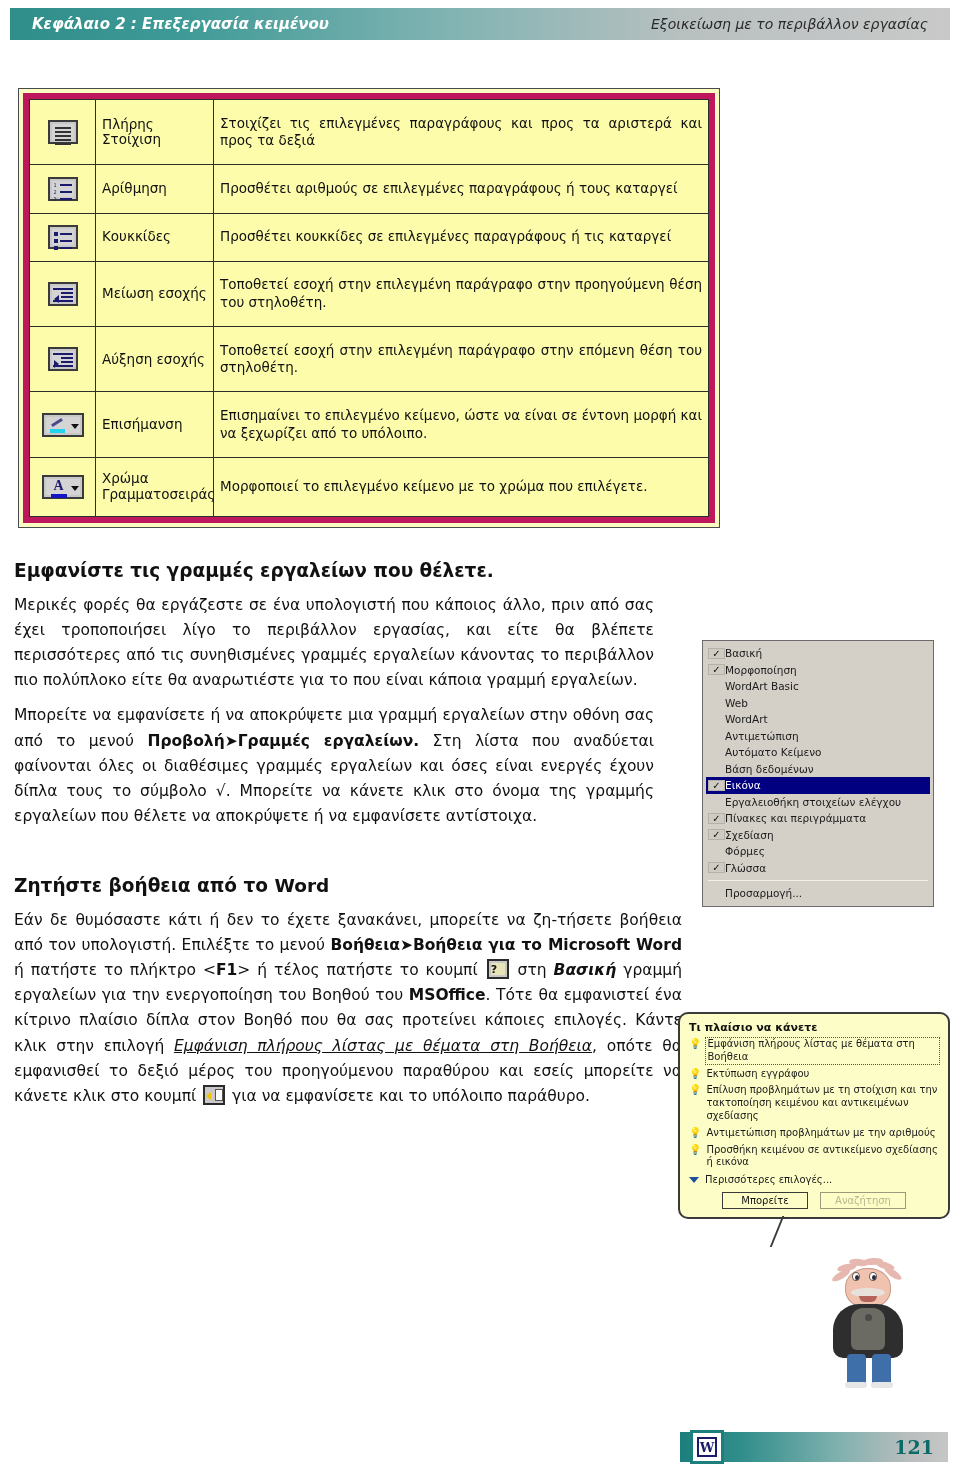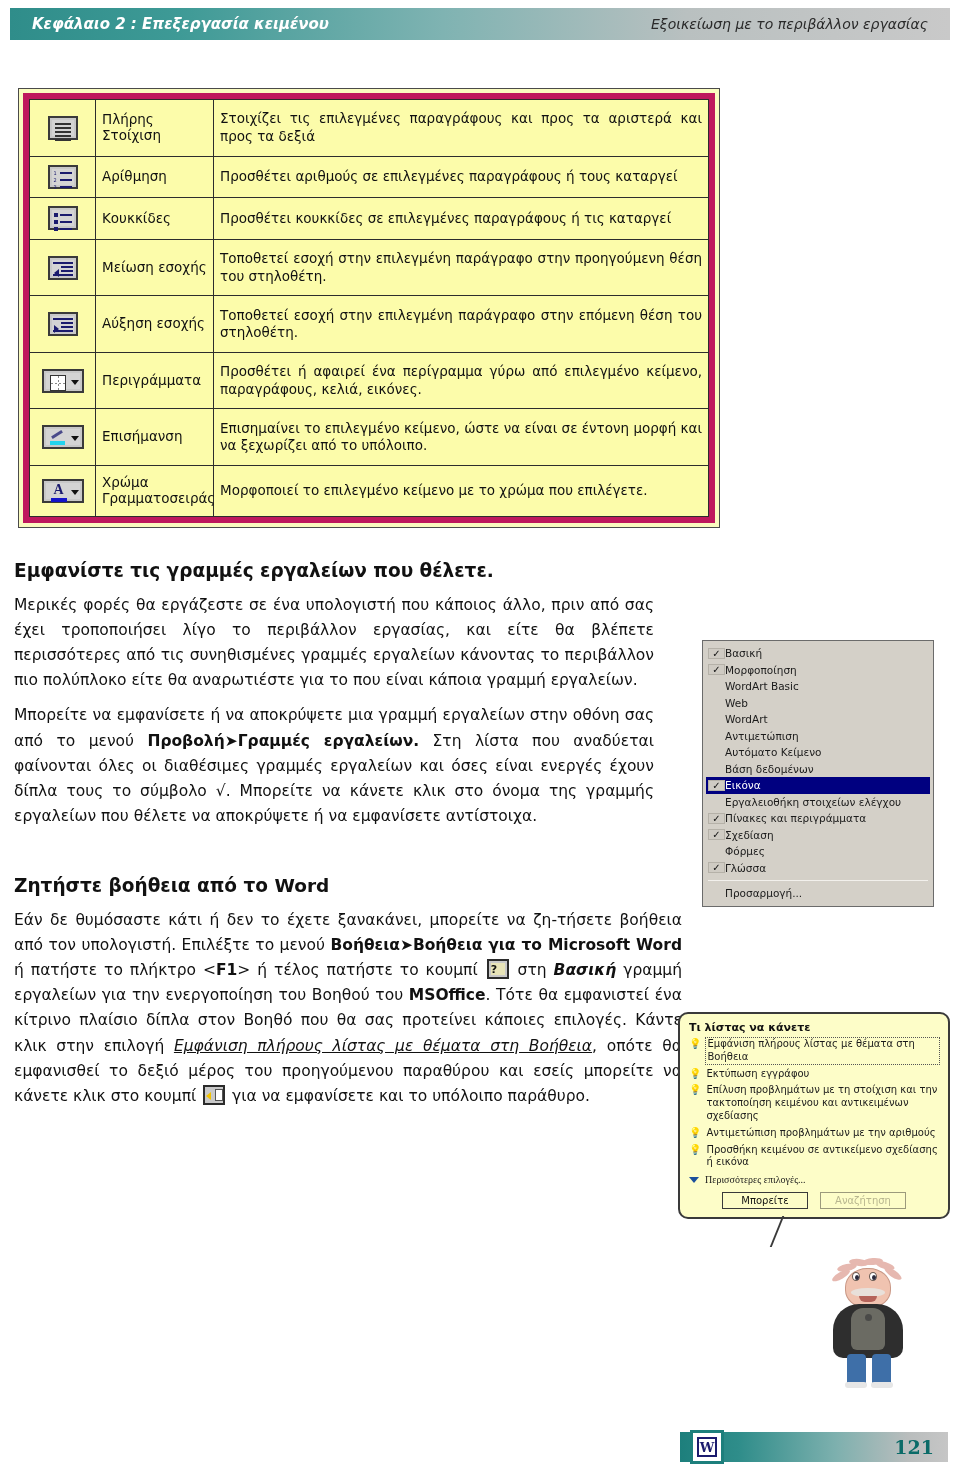--- a/index.html
+++ b/index.html
@@ -161,21 +161,21 @@
   
   .balloon{
     position:absolute; left:678px; top:1012px; width:272px;
     background:#fdfdc8; border:2px solid #3a3a3a; border-radius:10px;
     padding:7px 9px 8px 9px;
   }
   .balloon .title{ font-size:11px; font-weight:bold; color:#111; margin-bottom:4px; }
   .balloon .opt{ display:flex; gap:5px; font-size:10px; color:#1a1a1a; line-height:1.28; margin-bottom:4px; }
   .balloon .opt .bulb{ flex:0 0 10px; font-size:10px; line-height:1.28; color:#e0a800;}
   .balloon .opt.first .txt{ outline:1px dotted #555; padding:0 1px; }
-  .balloon .more{ display:flex; gap:6px; align-items:center; font-size:10px; color:#1a1a1a; margin-top:5px;font-family:Liberation Serif, serif;}
+  .balloon .more{ display:flex; gap:6px; align-items:center; font-size:10px; color:#1a1a1a; margin-top:5px;}
   .balloon .more .cv{ width:0;height:0;border-left:5px solid transparent;border-right:5px solid transparent;
     border-top:6px solid #1b4f9c;}
   .balloon .btns{ display:flex; gap:12px; justify-content:center; margin-top:7px; }
   .balloon .btn{
     min-width:86px; text-align:center; font-size:10px; padding:2px 6px;
     background:#fdfdc8; border:1px solid #3a3a3a; color:#111;
   }
   .balloon .btn.disabled{ color:#b8b68f; border-color:#9c9a7c; }
   .balloon .tail{
     position:absolute; left:96px; bottom:-30px; width:40px; height:31px;
@@ -325,31 +325,20 @@
           </span>
         </span>
       </td>
       <td class="col-name">Αύξηση εσοχής</td>
       <td class="col-desc">Τοποθετεί εσοχή στην επιλεγμένη παράγραφο στην επόμενη θέση του στηλοθέτη.</td>
     </tr>
     <tr>
       <td class="col-icon">
         <span class="tb wide">
           <span class="inner"></span>
-          <span class="bord"></span>
-          <span class="arrow"></span>
-        </span>
-      </td>
-      <td class="col-name">Περιγράμματα</td>
-      <td class="col-desc">Προσθέτει ή αφαιρεί ένα περίγραμμα γύρω από επιλεγμένο κείμενο, παραγράφους, κελιά, εικόνες.</td>
-    </tr>
-    <tr>
-      <td class="col-icon">
-        <span class="tb wide">
-          <span class="inner"></span>
           <span class="pen">
                   <span class="nib"></span>
                   <span class="bar"></span>
                 </span>
           <span class="arrow"></span>
         </span>
       </td>
       <td class="col-name">Επισήμανση</td>
       <td class="col-desc">Επισημαίνει το επιλεγμένο κείμενο, ώστε να είναι σε έντονη μορφή και να ξεχωρίζει από το υπόλοιπο.</td>
     </tr>
@@ -444,21 +433,21 @@
       <span class="lbl">Γλώσσα</span>
     </div>
   <div class="sep"></div>
   <div class="mi">
       <span class="chk"></span>
       <span class="lbl">Προσαρμογή...</span>
     </div>
 </div>
 
 <div class="balloon">
-  <div class="title">Τι λίστας να κάνετε</div>
+  <div class="title">Τι πλαίσιο να κάνετε</div>
 
   <div class="opt first">
     <span class="bulb">💡</span>
     <span class="txt">Εμφάνιση πλήρους λίστας με θέματα στη Βοήθεια</span>
   </div>
   <div class="opt">
     <span class="bulb">💡</span>
     <span class="txt">Εκτύπωση εγγράφου</span>
   </div>
   <div class="opt">

